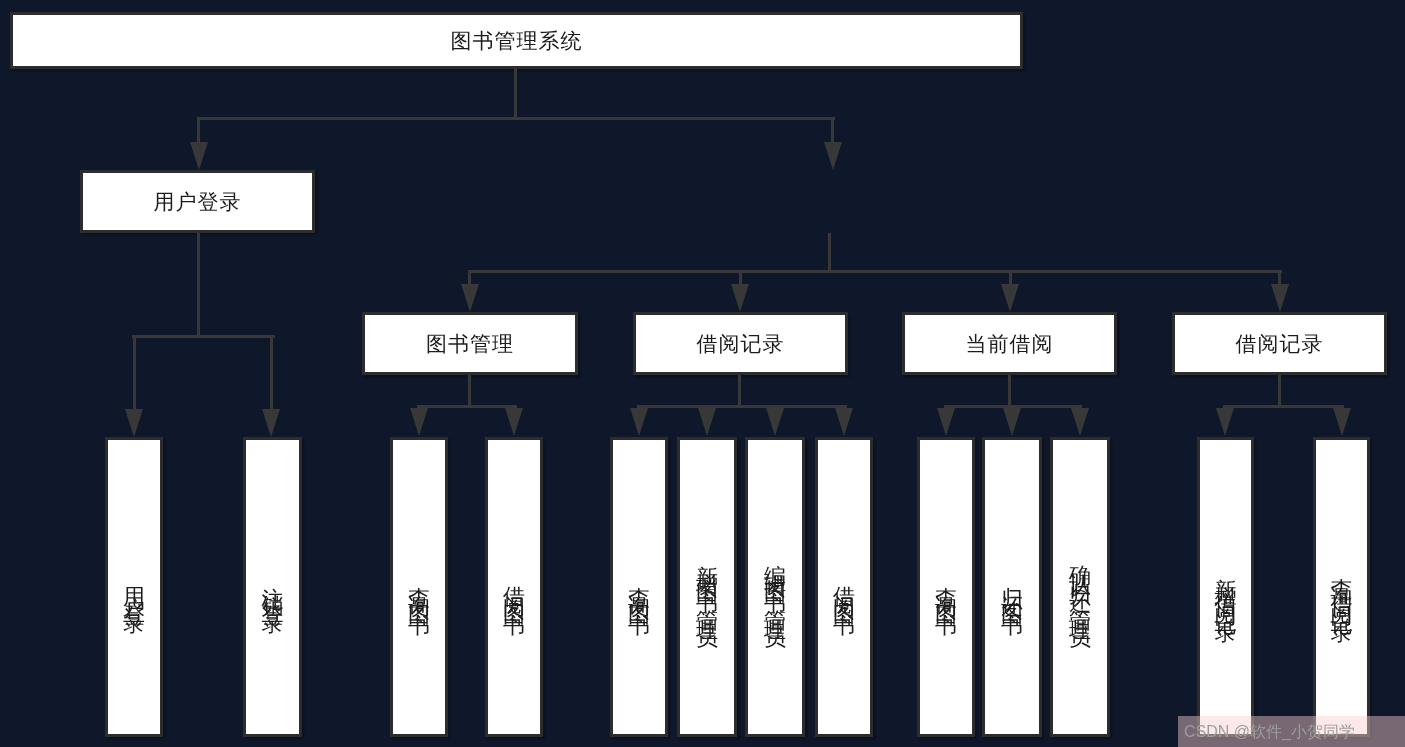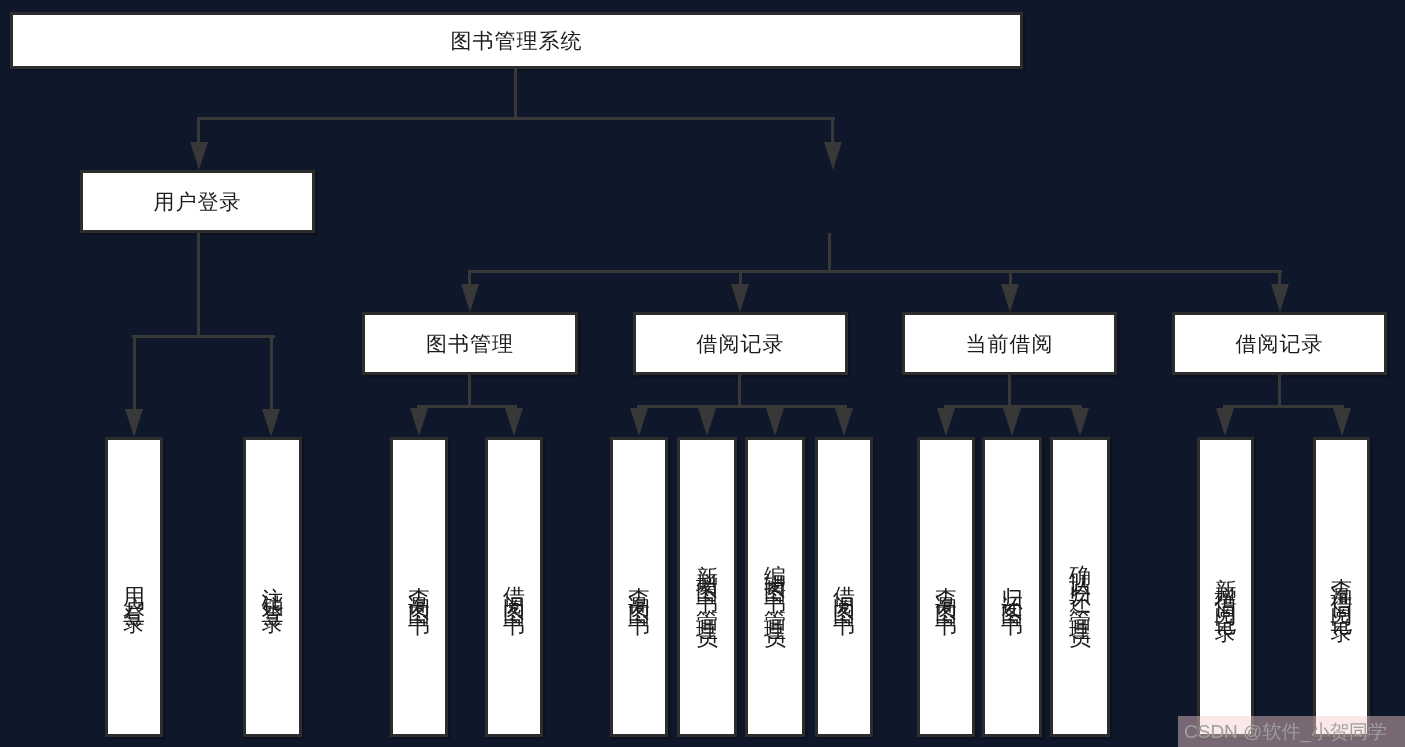--- a/index.html
+++ b/index.html
@@ -26,21 +26,21 @@
   .hline{height:3px;}
   .vline{width:3px;}
   .arrow{
     position:absolute;width:0;height:0;
     border-left:9px solid transparent;border-right:9px solid transparent;
     border-top:28px solid #383838;
   }
   .wm-bg{position:absolute;left:1178px;top:716px;width:227px;height:31px;
     background:rgba(247,205,205,0.45);z-index:3;}
   .wm-text{position:absolute;left:1184px;top:716px;height:31px;line-height:31px;
-    font-size:19px;color:#9e9e9e;z-index:4;white-space:nowrap;}
+    font-size:16px;color:#9e9e9e;z-index:4;white-space:nowrap;}
 </style>
 </head>
 <body>
 
 <div class="stage">
 
   <div class="node" style="left:10px;top:12px;width:1013px;height:57px;">
     <span>图书管理系统</span>
   </div>
 

